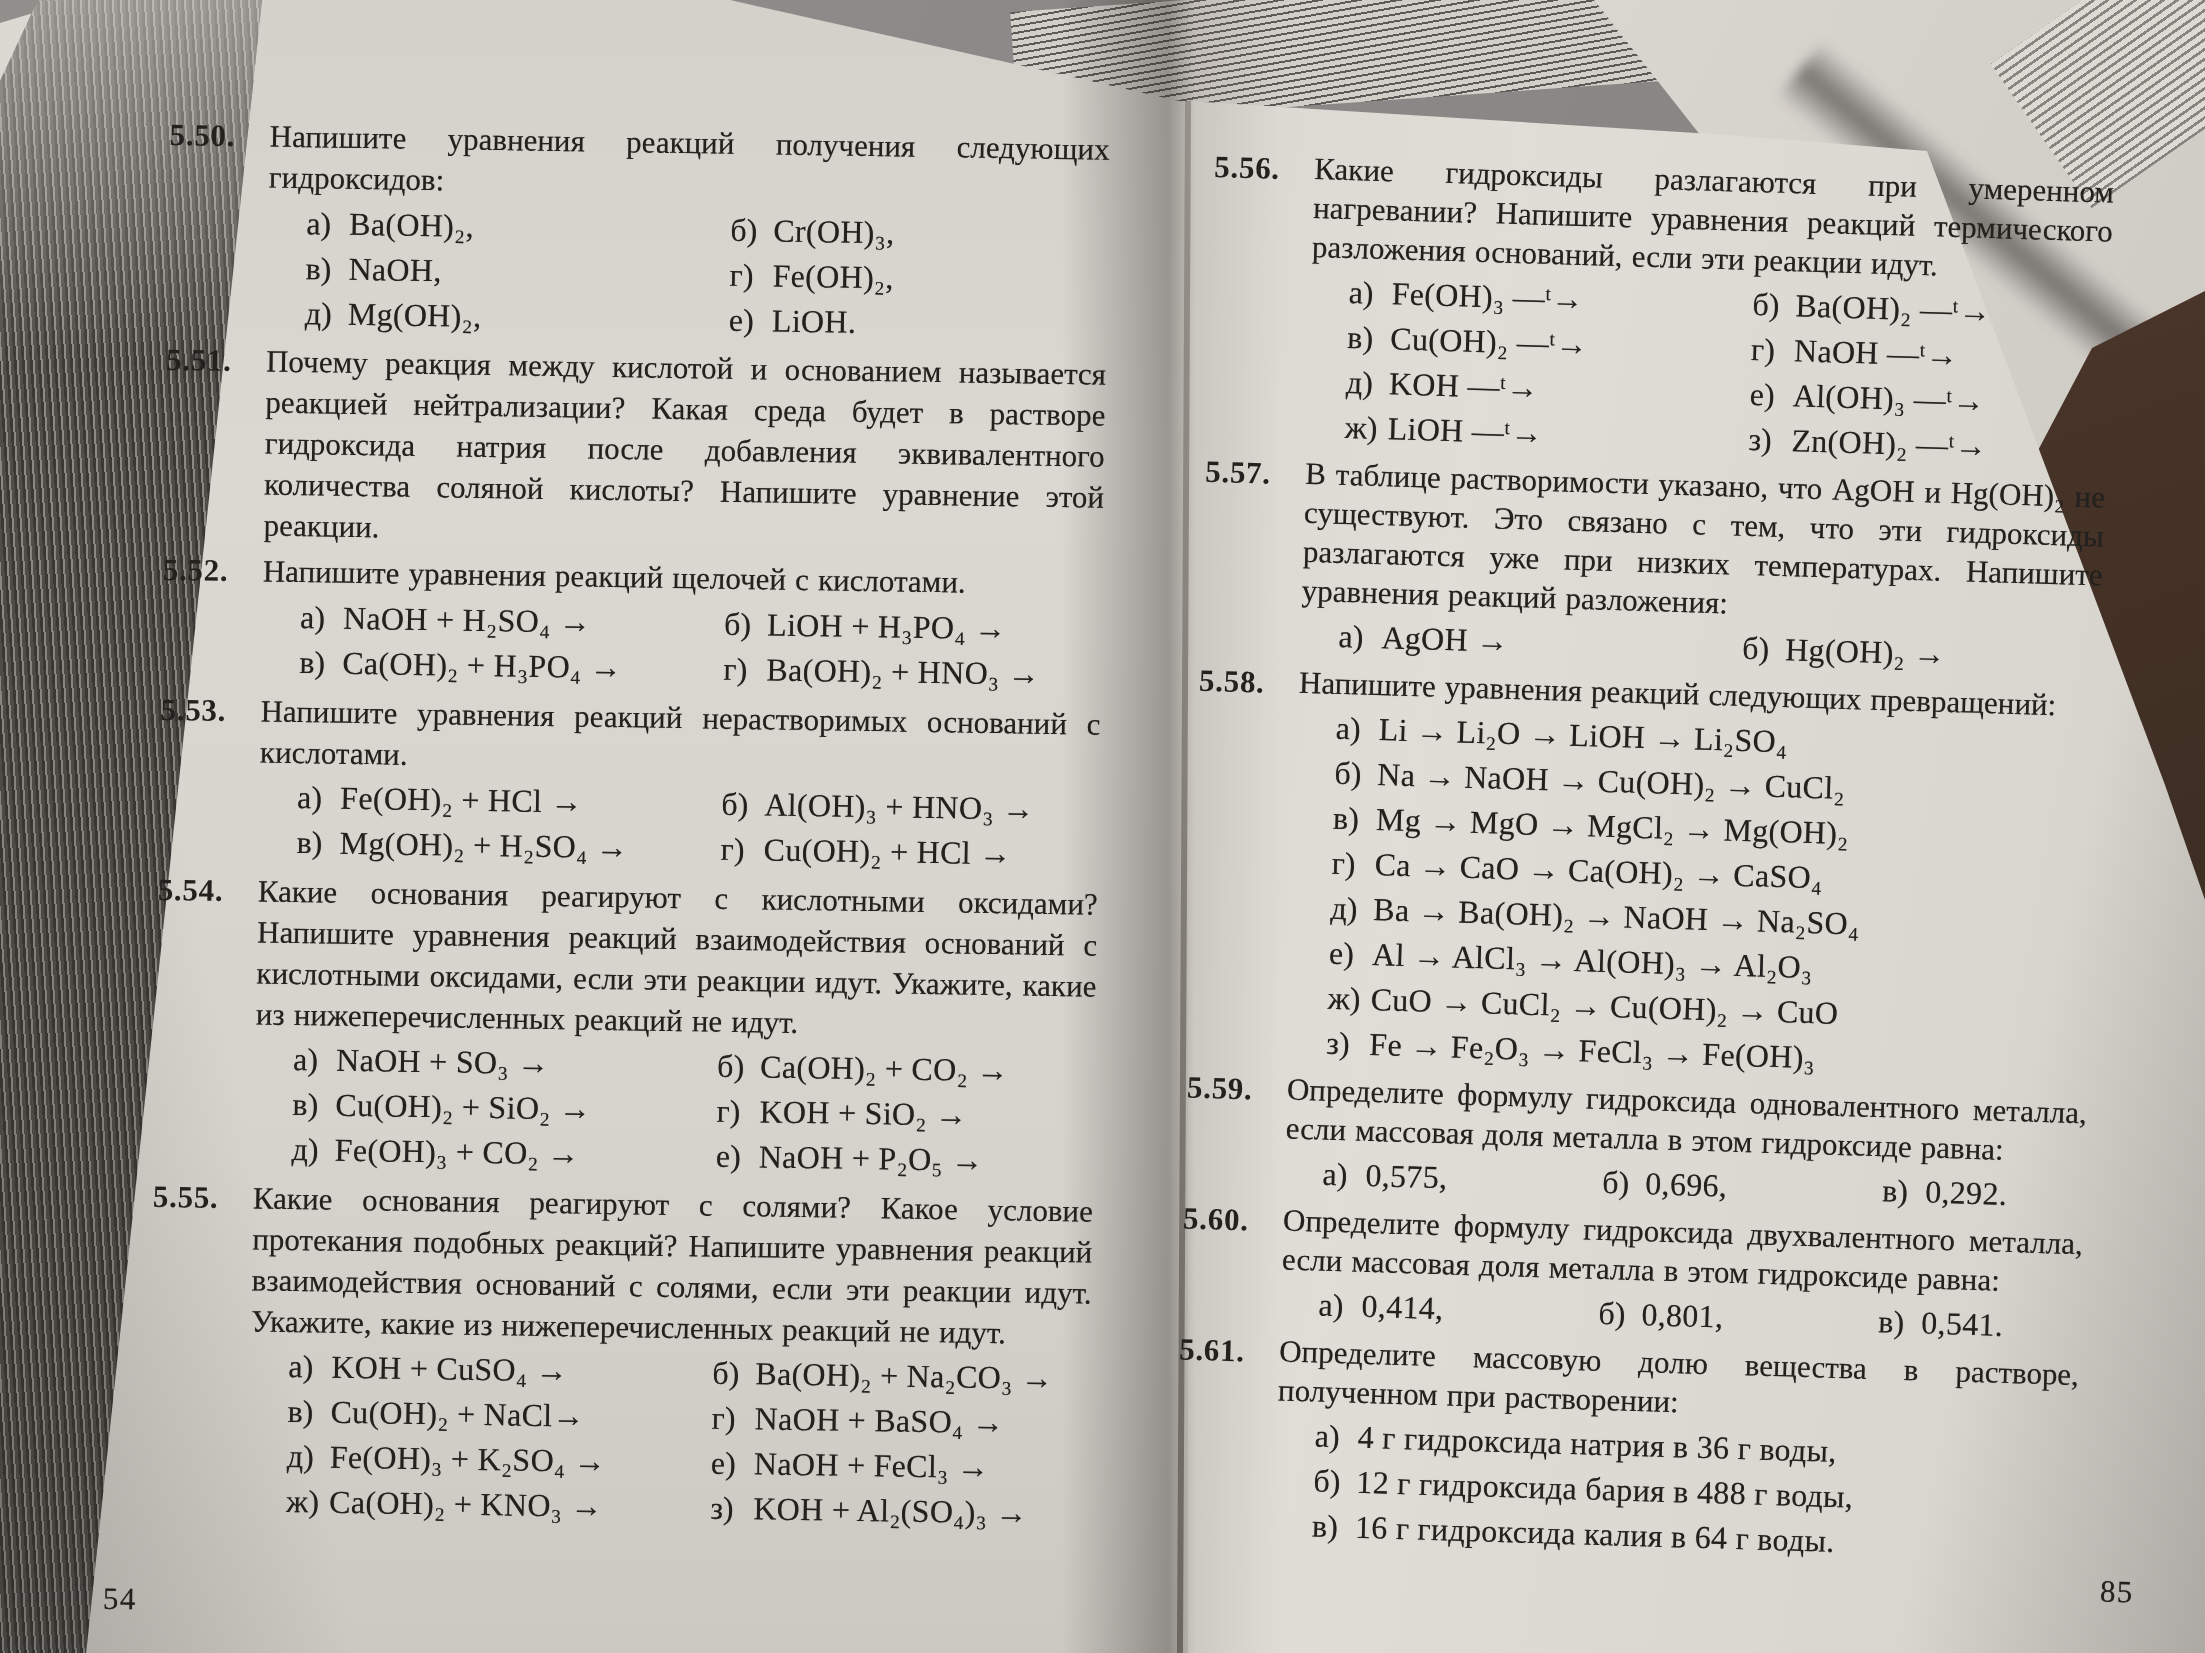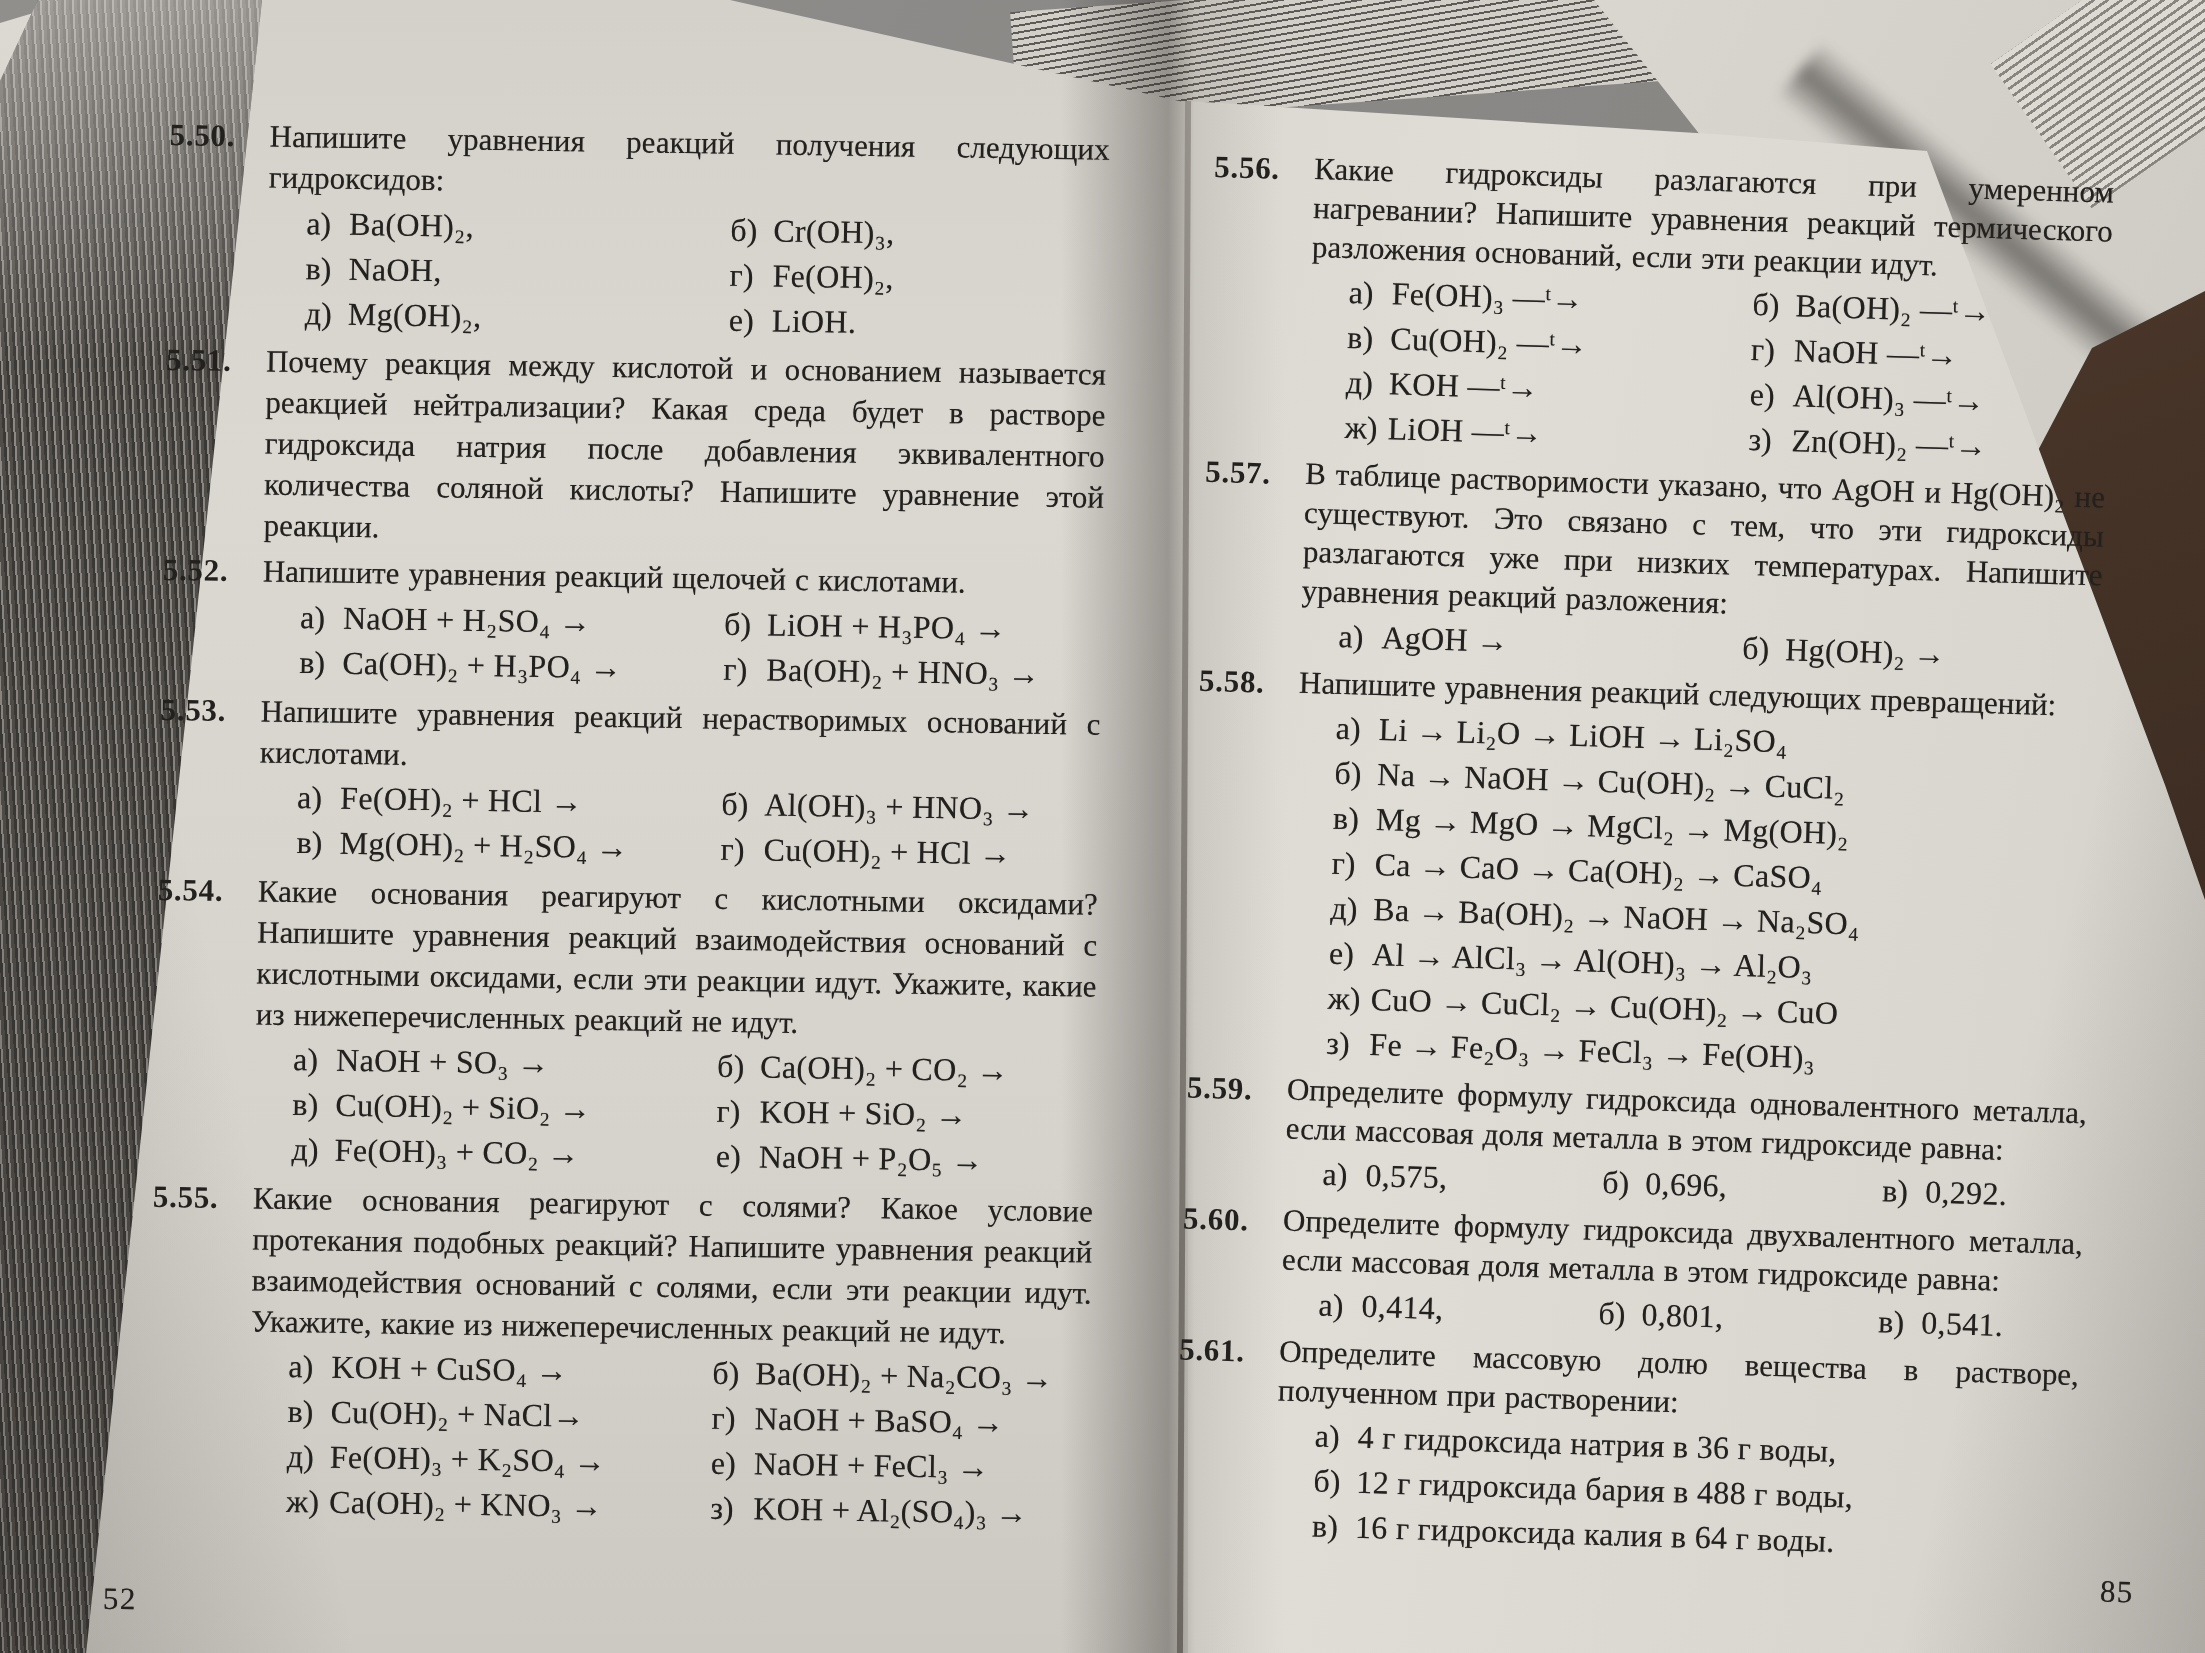--- a/index.html
+++ b/index.html
@@ -463,17 +463,17 @@
   <div class="item">
     <span class="ilabel">в)</span>
     <span class="iformula">16 г гидроксида калия в 64 г воды.</span>
   </div>
 </div>
       </div>
     </div>
 
   </div>
 
-  <div class="pageno no84">52</div>
+  <div class="pageno no84">54</div>
   <div class="pageno no85">85</div>
 
 </div>
 
 
 </body></html>

